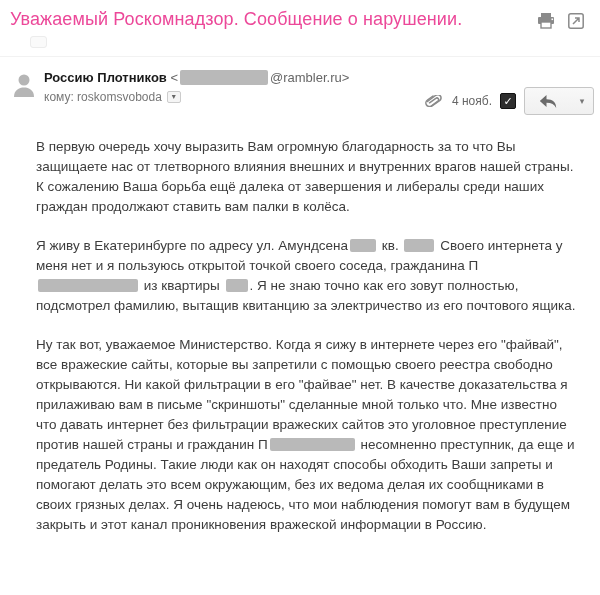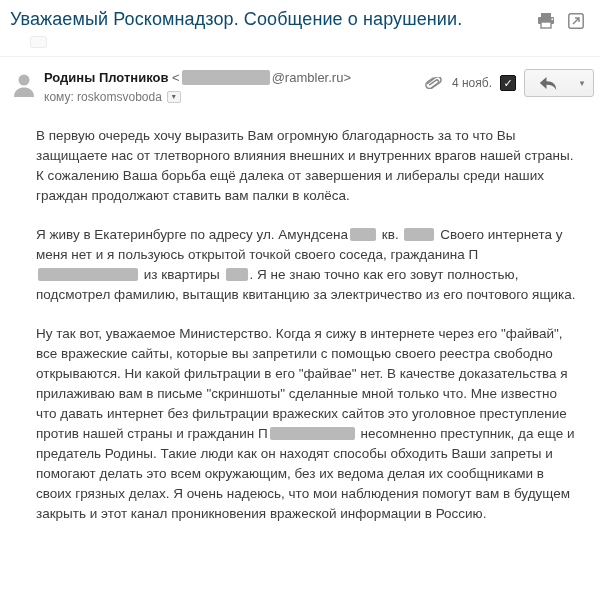--- a/index.html
+++ b/index.html
@@ -4,38 +4,38 @@
 <style>
   * { margin:0; padding:0; box-sizing:border-box; }
   html,body { background:#fff; }
   .page {
     position:relative; width:600px; height:595px; background:#ffffff;
     font-family:"Liberation Sans","DejaVu Sans",sans-serif; color:#404040;
     overflow:hidden;
   }
   
   .subject-row { display:flex; justify-content:space-between; align-items:flex-start; padding:9px 14px 0 10px; }
-  .subject { font-size:18px; font-weight:400; color:#0c4a6e; letter-spacing:.1px; }
+  .subject { font-size:18px; font-weight:400; color:#ec4899; letter-spacing:.1px; }
   .subject-icons { display:flex; gap:10px; margin-top:3px; }
   .icon-btn { display:inline-flex; align-items:center; justify-content:center; width:20px; height:18px; cursor:pointer; }
   .label-chip { width:17px; height:12px; border:1px solid #ececec; border-radius:3px; margin:6px 0 0 30px; background:#fafafa; }
   
   .message { margin-top:8px; border-top:1px solid #f2f2f2; padding-top:10px; }
   .msg-header { display:flex; align-items:flex-start; padding:2px 6px 0 12px; }
   .avatar { width:24px; height:28px; margin-top:2px; flex:0 0 auto; }
   .sender-block { margin-left:8px; flex:1 1 auto; min-width:0; }
   .sender-line { font-size:13px; line-height:17px; white-space:nowrap; }
   .sender-name { font-weight:700; color:#1a1a1a; }
   .sender-email { color:#666; }
   .redact { display:inline-block; background:#b9b9b9; border-radius:2px; height:13px; vertical-align:-2px; margin:0 2px; }
   .redact-email { width:88px; height:15px; vertical-align:-3px; }
   .to-line { margin-top:4px; font-size:12px; color:#777; display:flex; align-items:center; gap:5px; }
   .details-btn { width:14px; height:12px; border:1px solid #ccc; border-radius:2px; background:#f5f5f5;
     font-size:8px; color:#666; line-height:10px; text-align:center; cursor:pointer; }
-  .meta { display:flex; align-items:center; gap:8px; flex:0 0 auto; margin-top:0; }
+  .meta { display:flex; align-items:center; gap:8px; flex:0 0 auto; margin-top:18px; }
   .date { font-size:12px; color:#666; white-space:nowrap; }
   .star-checkbox { width:16px; height:16px; background:#2e2e2e; border:1px solid #111; border-radius:2px;
     color:#fff; font-size:11px; line-height:14px; text-align:center; cursor:pointer; }
   .reply-group { display:flex; align-items:stretch; border:1px solid #c6c6c6; border-radius:3px;
     background:linear-gradient(#f8f8f8,#f0f0f0); height:28px; overflow:hidden; }
   .reply-btn { width:46px; display:flex; align-items:center; justify-content:center; cursor:pointer; }
   .more-btn { width:22px; display:flex; align-items:center; justify-content:center; color:#777; font-size:9px; cursor:pointer; }
   
   .email-body { padding:22px 24px 0 36px; font-size:13.5px; line-height:20px; color:#3d3d3d; }
   .para { margin-bottom:19px; width:542px; }
@@ -74,21 +74,21 @@
 
       <span class="avatar">
         <svg width="24" height="28" viewBox="0 0 24 28">
           <circle cx="12" cy="9" r="5.5" fill="#b5b5b5"></circle>
           <path d="M2 26 C2 19 7 16.5 12 16.5 C17 16.5 22 19 22 26 Z" fill="#b5b5b5"></path>
         </svg>
       </span>
 
       <div class="sender-block">
         <div class="sender-line">
-          <span class="sender-name">Родины Плотников</span><span class="sender-email"> &lt;</span><span class="redact redact-email"></span><span class="sender-email">@rambler.ru&gt;</span>
+          <span class="sender-name">Россию Плотников</span><span class="sender-email"> &lt;</span><span class="redact redact-email"></span><span class="sender-email">@rambler.ru&gt;</span>
         </div>
         <div class="to-line">
           <span>кому: roskomsvoboda</span>
           <span class="details-btn">▾</span>
         </div>
       </div>
 
       <div class="meta">
         <span class="icon-btn">
           <svg width="19" height="12" viewBox="0 0 19 12">

